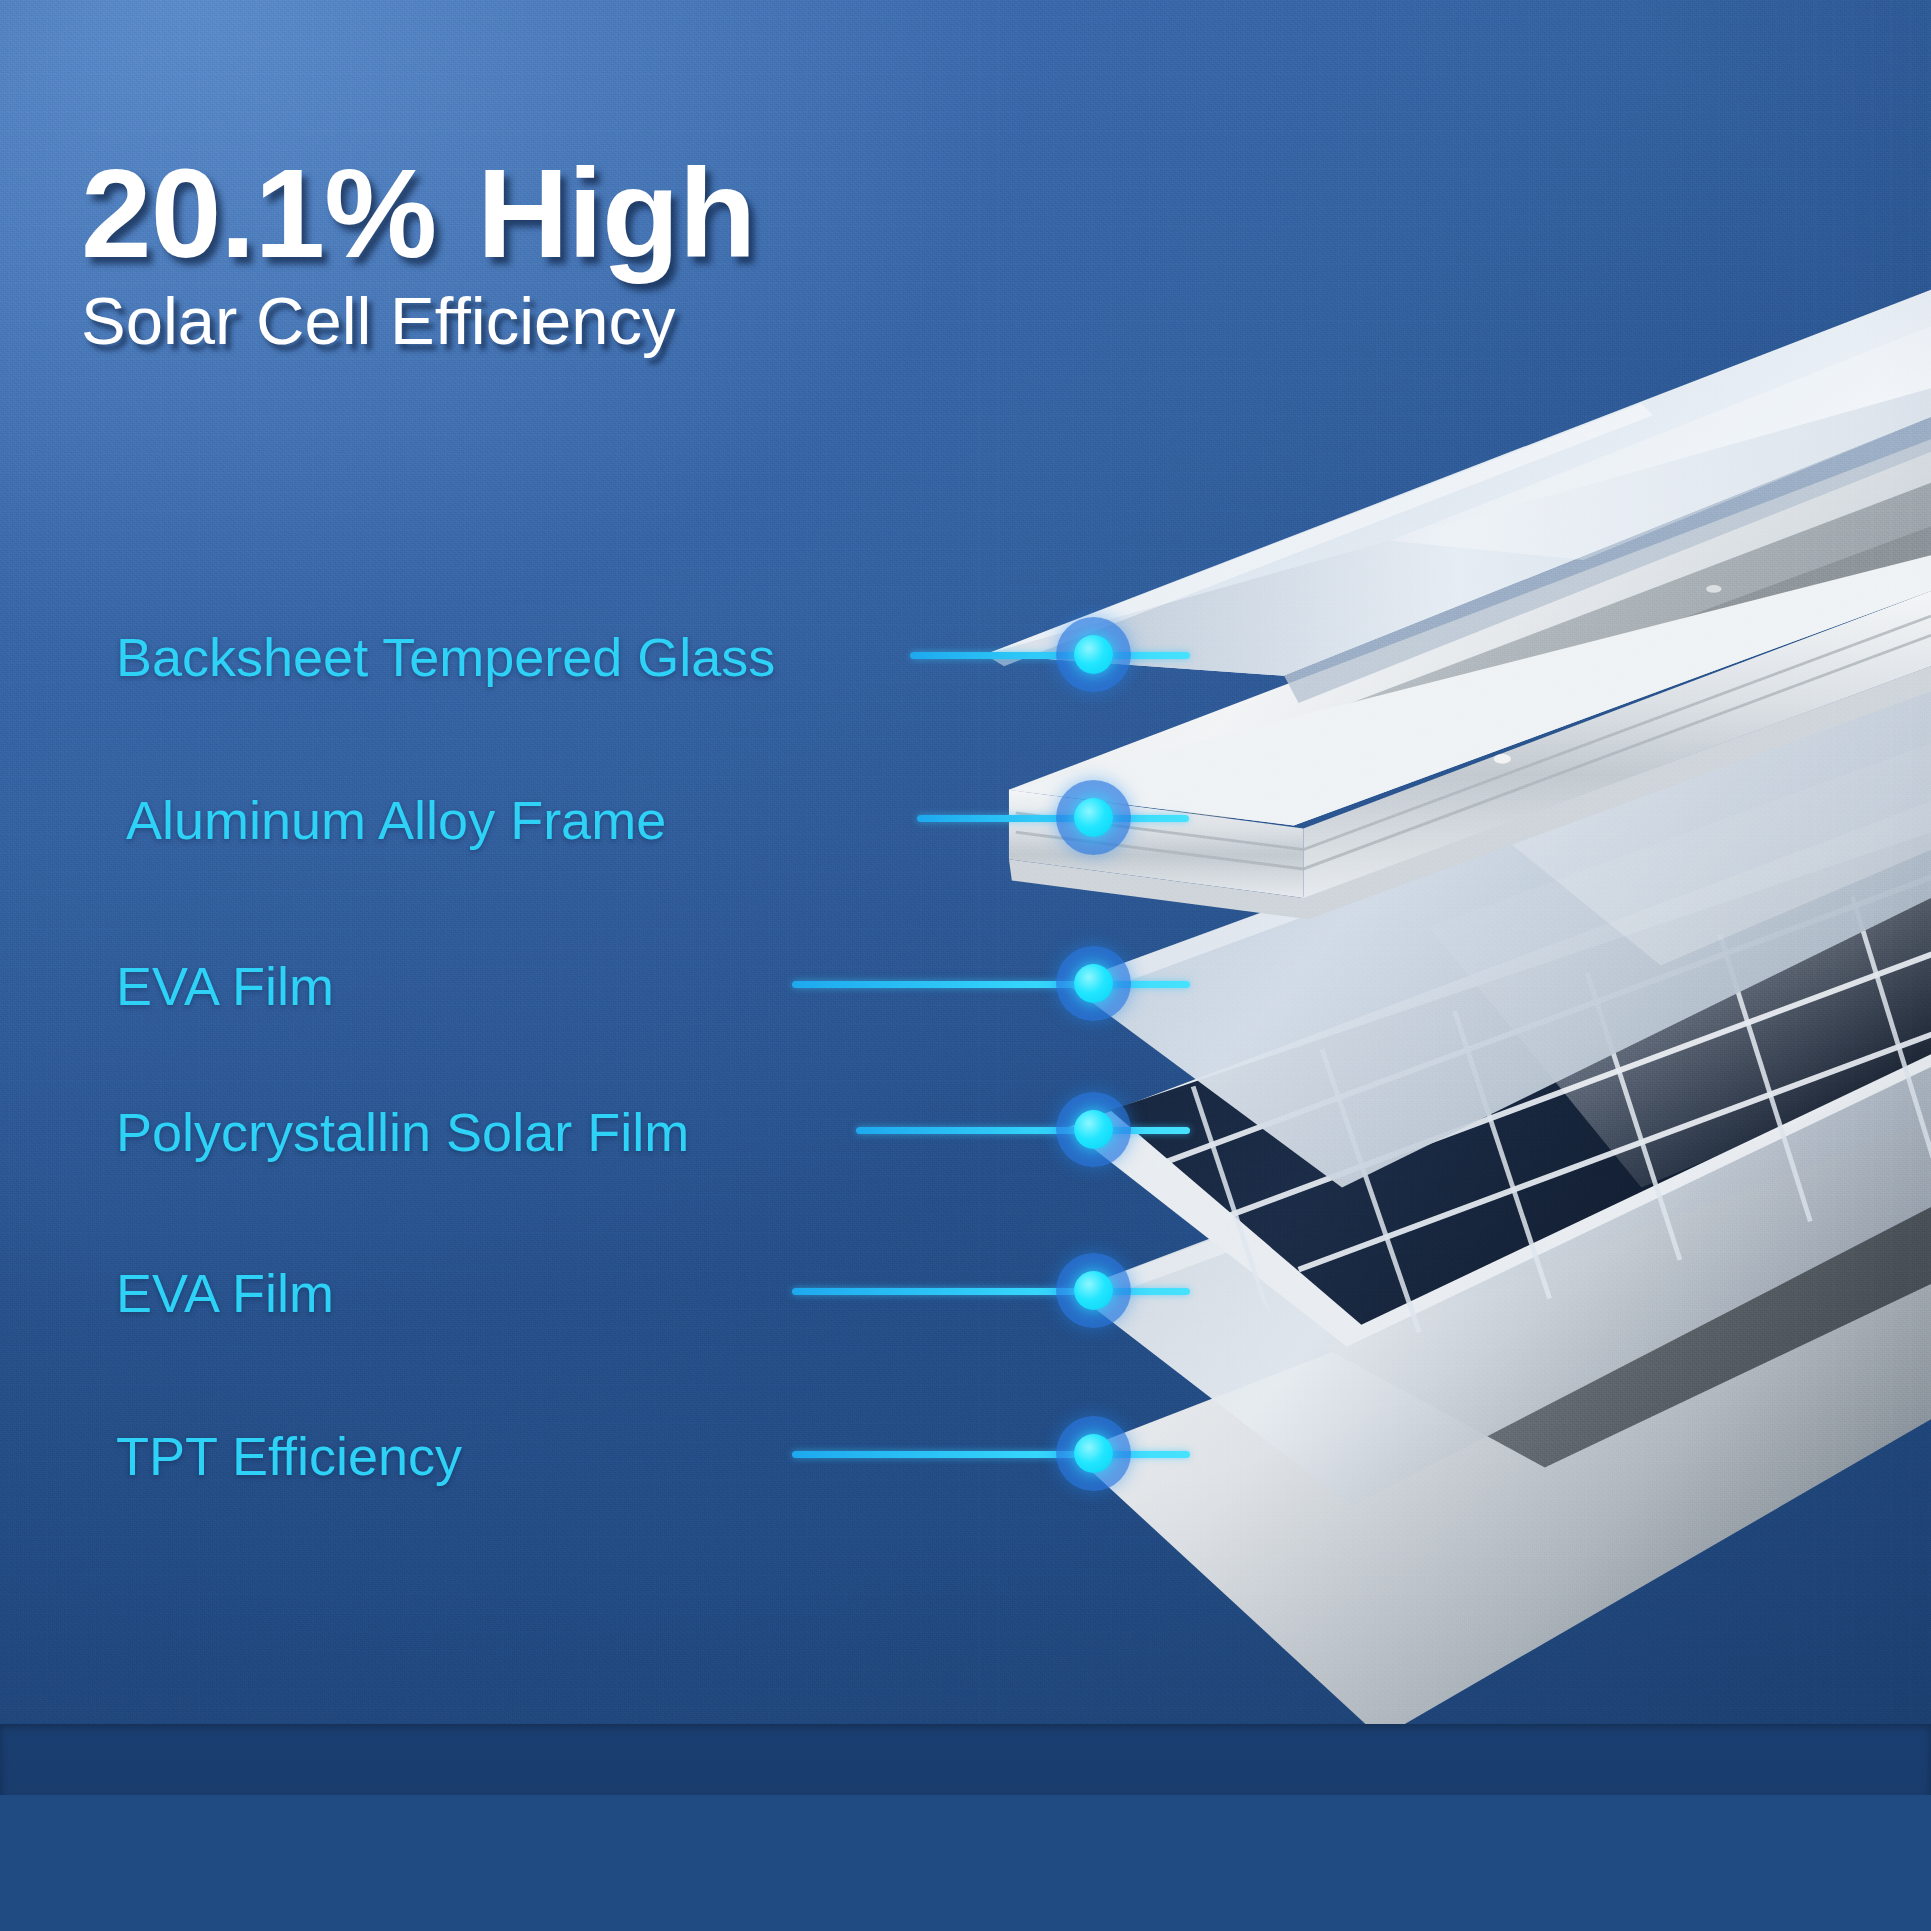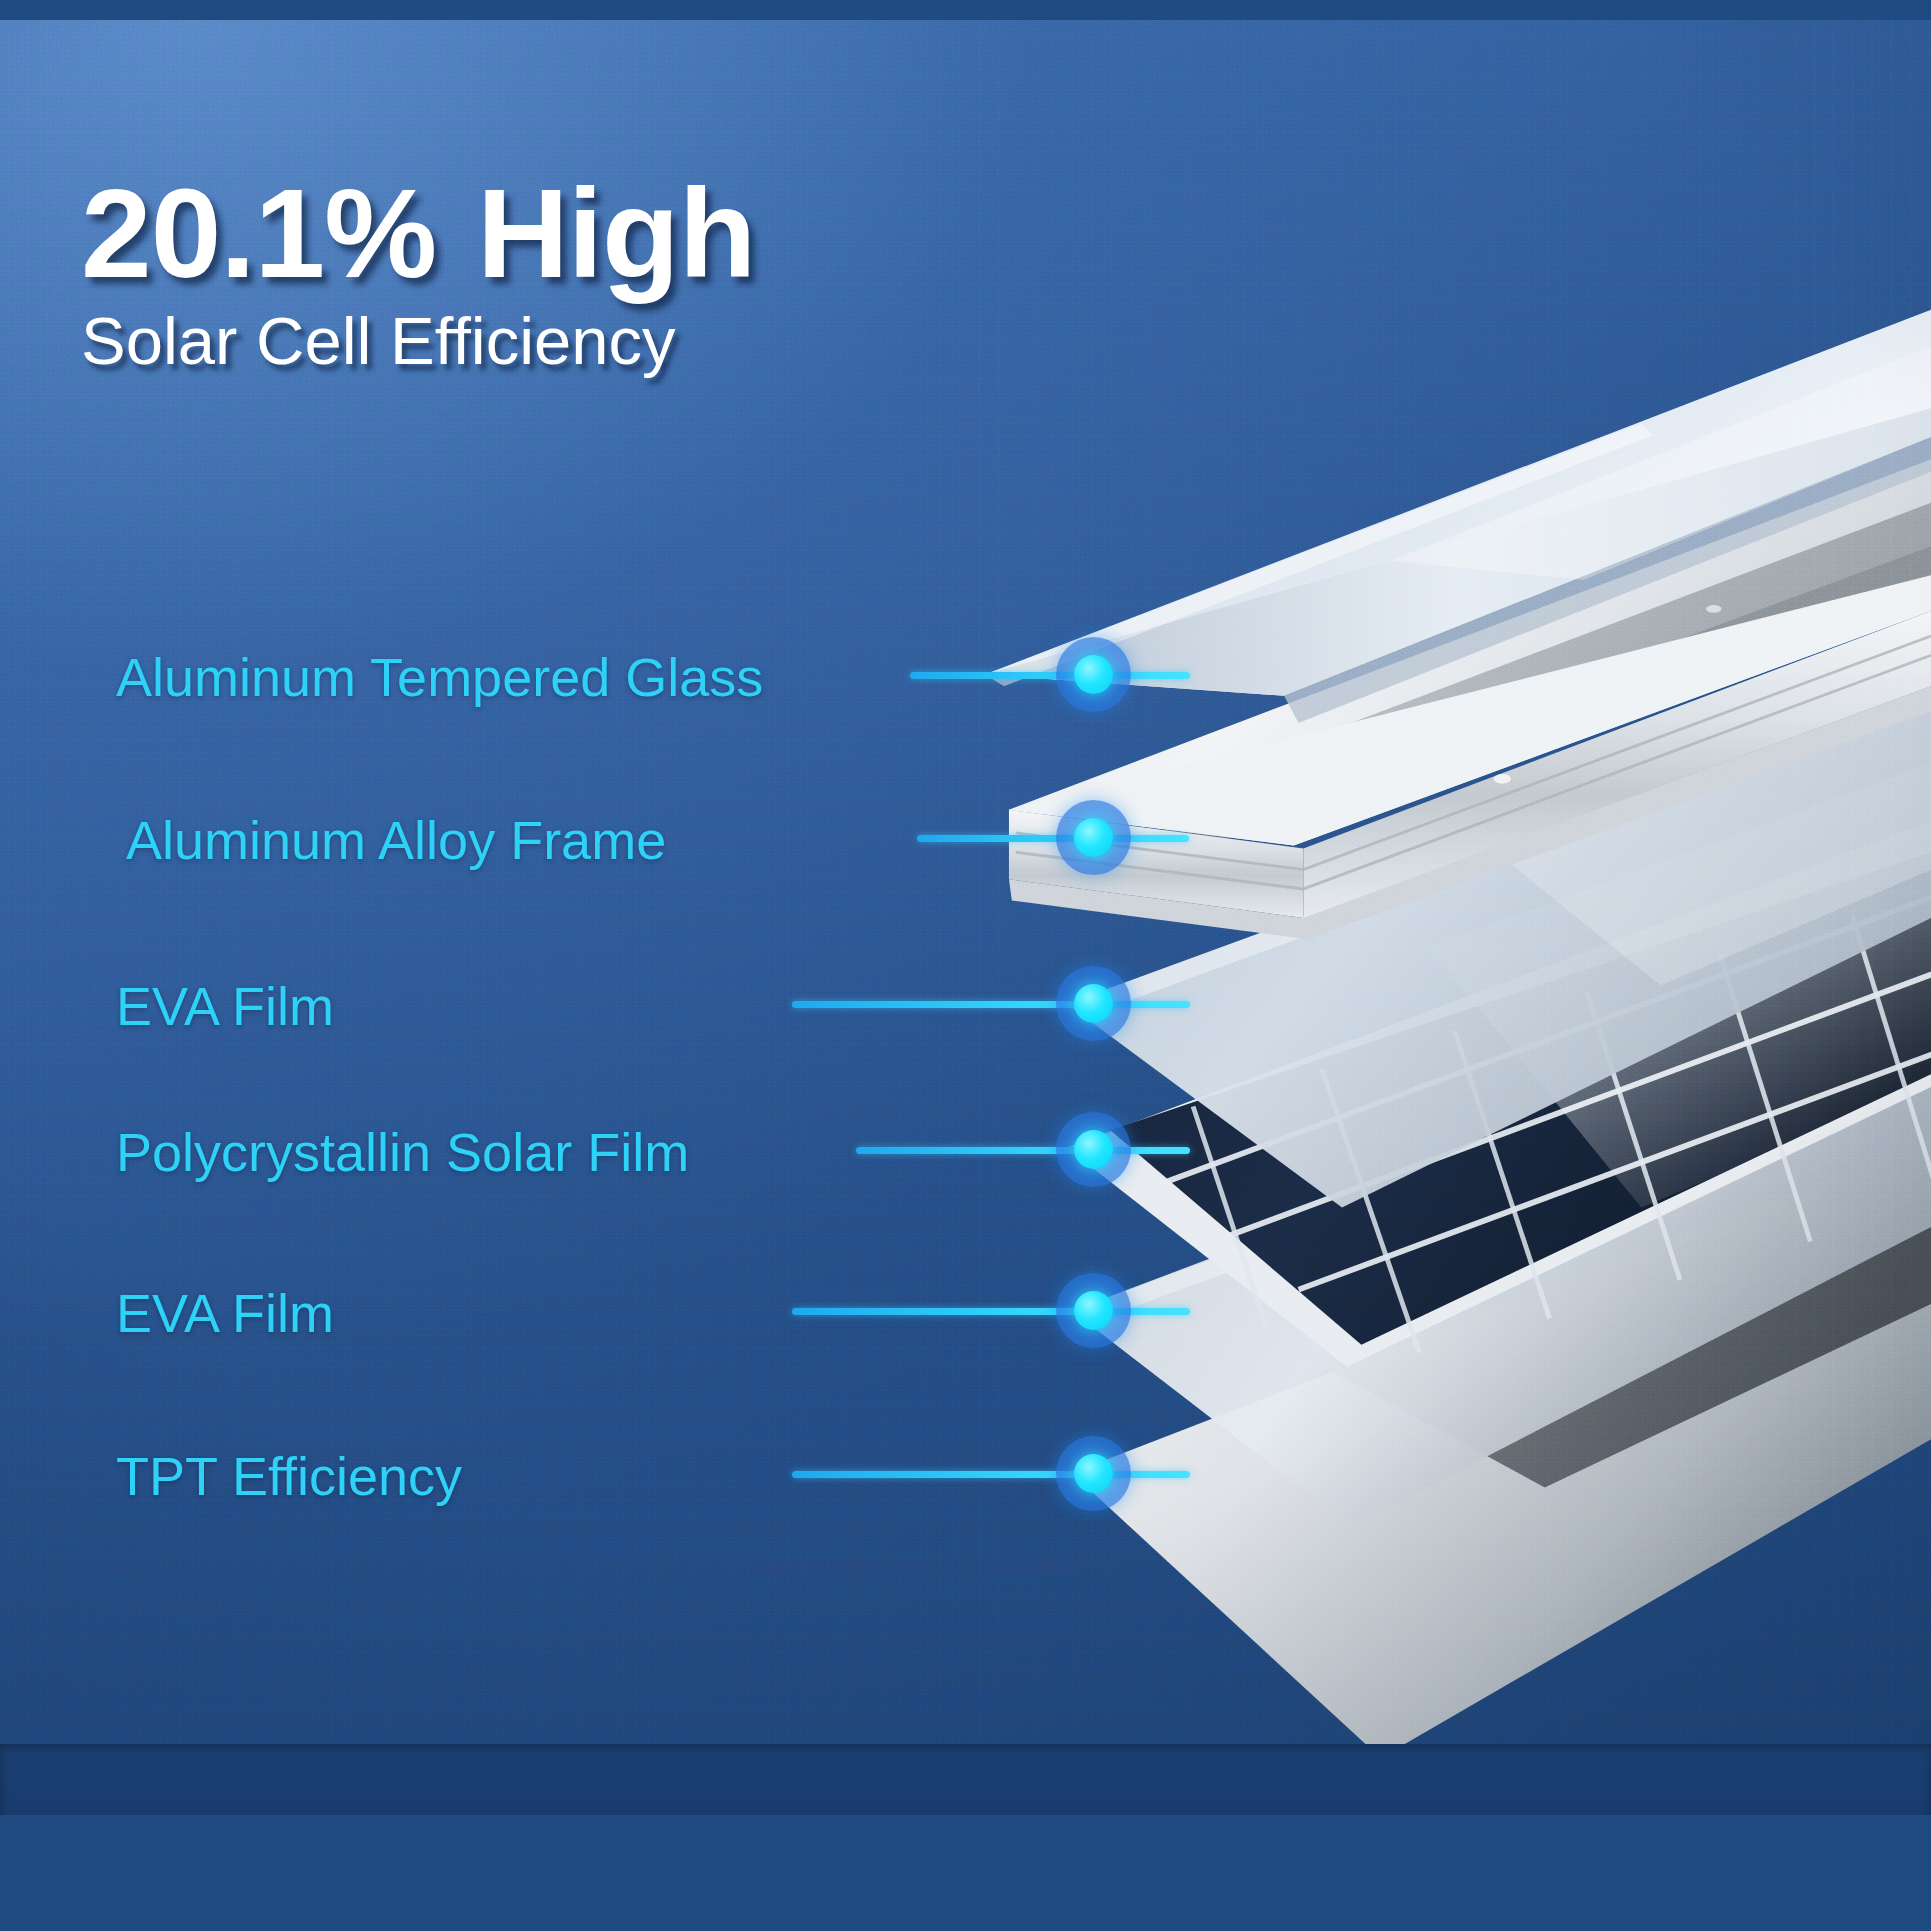--- a/index.html
+++ b/index.html
@@ -7,21 +7,20 @@
   body{
     width:1931px;height:1931px;overflow:hidden;
     font-family:"Liberation Sans","DejaVu Sans",sans-serif;
     background:#1f4a82;
   }
   #poster{
     position:relative;width:1931px;height:1795px;overflow:hidden;
     background:
       radial-gradient(115% 95% at 10% 0%, rgba(92,140,202,0.95) 0%, rgba(60,106,173,0.55) 38%, rgba(30,70,128,0.0) 78%),
       linear-gradient(160deg,#3f6fb2 0%,#33619f 22%,#2a5590 45%,#244d86 68%,#1f4578 100%);
-    margin-top: 20px;
   }
   
   #noise{
     position:absolute;inset:0;pointer-events:none;mix-blend-mode:overlay;opacity:.40;
     background-image:
       repeating-linear-gradient(0deg,rgba(255,255,255,.06) 0 1px,rgba(0,0,0,.05) 1px 1.9px),
       repeating-linear-gradient(90deg,rgba(255,255,255,.05) 0 1px,rgba(0,0,0,.045) 1px 1.9px),
       repeating-linear-gradient(41deg,rgba(255,255,255,.035) 0 1.9px,rgba(0,0,0,.03) 1.9px 3.9px);
   }
   #vignette{
@@ -220,21 +219,21 @@
   <div id="footer-band"></div>
 
   <div id="headline-block">
     <div class="h-main">
       <span>20.1%</span><span class="gap"></span><span>High</span>
     </div>
     <div class="h-sub">Solar Cell Efficiency</div>
   </div>
 
   <div class="callout" style="left:116px;top:655px;width:978px;">
-    <div class="label" style="right:auto;left:0;">Aluminum Tempered Glass</div>
+    <div class="label" style="right:auto;left:0;">Backsheet Tempered Glass</div>
     <div class="leader" style="left:794px;width:280px;"></div>
     <div class="marker" style="left:978px;top:0;">
       <div class="halo"></div>
       <div class="core"></div>
     </div>
   </div>
 
   <div class="callout" style="left:116px;top:818px;width:978px;">
     <div class="label" style="right:auto;left:10px;">Aluminum Alloy Frame</div>
     <div class="leader" style="left:801px;width:272px;"></div>

